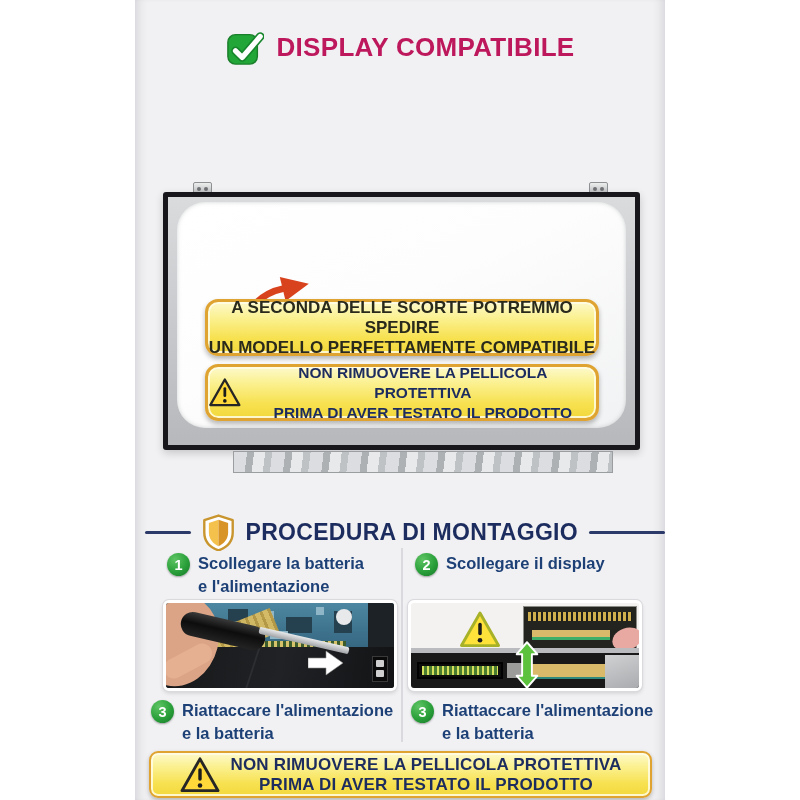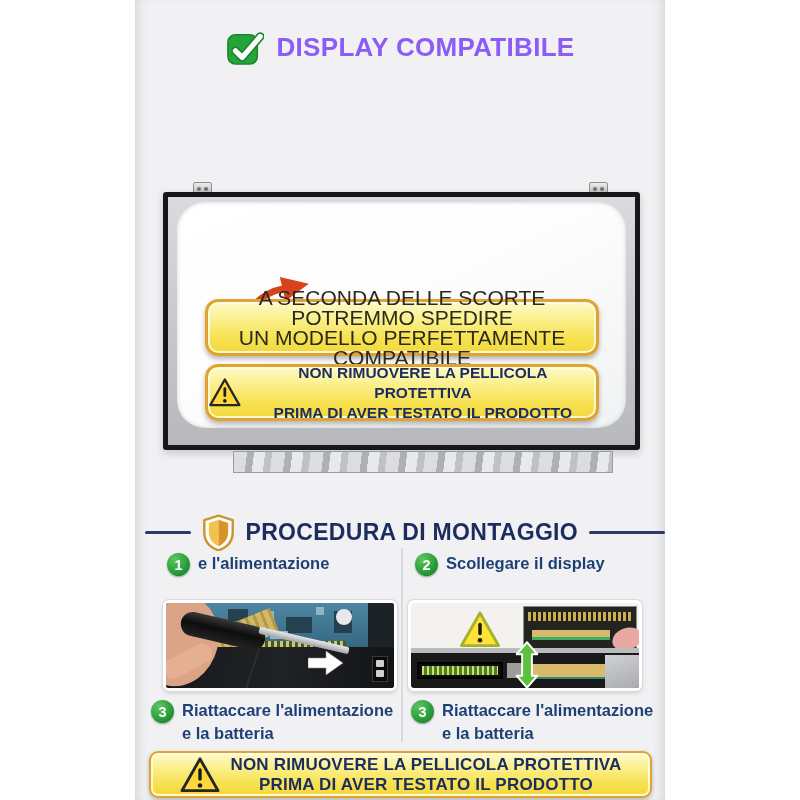--- a/index.html
+++ b/index.html
@@ -4,21 +4,21 @@
 <style>
   * { margin:0; padding:0; box-sizing:border-box; }
   html,body { width:800px; height:800px; background:#ffffff; font-family:"Liberation Sans", sans-serif; }
   .page { position:relative; width:800px; height:800px; background:#ffffff; overflow:hidden; }
   .content { position:absolute; left:135px; top:0; width:530px; height:800px;
     background:#f1f1f3;
     box-shadow: inset 10px 0 12px -9px rgba(40,40,60,.18), inset -10px 0 12px -9px rgba(40,40,60,.18); }
 
   
   .hdr { position:absolute; top:28px; left:0; width:100%; display:flex; justify-content:center; align-items:center; gap:13px; }
-  .hdr h1 { font-size:26px; font-weight:bold; color:#8b5cf6; letter-spacing:.3px; }
+  .hdr h1 { font-size:26px; font-weight:bold; color:#be185d; letter-spacing:.3px; }
 
   
   .intro { position:absolute; top:74px; left:8px; width:514px; text-align:center;
     font-size:17.5px; line-height:28.5px; color:#2e3a55; }
   .intro span { display:block; }
 
   
   .panel-wrap { position:absolute; left:28px; top:192px; width:477px; height:258px; }
   .panel { position:absolute; inset:0; background:#17171b; border-radius:3px; padding:5px;
     box-shadow:0 3px 8px rgba(0,0,0,.18); }
@@ -35,21 +35,21 @@
   .foil { position:absolute; left:70px; bottom:-23px; width:380px; height:22px;
     background:repeating-linear-gradient(97deg,#dcdde0 0 13px,#aeb1b4 13px 20px,#e8e9ea 20px 31px,#bfc2c5 31px 38px);
     border:1px solid #9a9ea1; }
   .red-arrow { position:absolute; left:72px; top:82px; }
 
   .yellow-banner { position:absolute; left:42px; width:394px; height:57px; border-radius:13px;
     background:linear-gradient(180deg,#fdf9cb 0%,#fbf193 30%,#f7e14f 72%,#f2d83d 100%);
     border:3px solid #dfa332; box-shadow:0 3px 5px rgba(0,0,0,.28), inset 0 0 0 2px rgba(255,253,230,.85);
     display:flex; align-items:center; justify-content:center; }
   .banner-stock { top:107px; flex-direction:column; }
-  .banner-stock span { display:block; text-align:center; font-size:21px; font-weight:normal; color:#2a2a1c; line-height:20px; }
+  .banner-stock span { display:block; text-align:center; font-size:17px; font-weight:bold; color:#2a2a1c; line-height:20px; }
   .banner-film { top:172px; gap:8px; }
   .banner-film .txt { display:flex; flex-direction:column; }
   .banner-film .txt span { text-align:center; font-size:15.5px; font-weight:bold; color:#1d2c5e; line-height:20px; }
 
   
   .proc-hdr { position:absolute; top:511px; left:0; width:100%; height:42px;
     display:flex; align-items:center; justify-content:flex-end; gap:11px; }
   .proc-hdr .rule { height:3px; background:#2b3a68; border-radius:2px; }
   .proc-hdr .rule.l { width:46px; } .proc-hdr .rule.r { width:76px; }
   .proc-hdr h2 { font-size:23px; font-weight:bold; color:#1d2c5e; letter-spacing:.3px; }
@@ -184,20 +184,21 @@
       </svg>
       <h2>PROCEDURA DI MONTAGGIO</h2>
       <span class="rule r"></span>
     </div>
 
     <div class="divider"></div>
 
     <div class="step step1">
       <div class="badge">1</div>
       <div class="lines">
+        <span>Scollegare la batteria</span>
         <span>e l'alimentazione</span>
       </div>
     </div>
 
     <div class="step step2">
       <div class="badge">2</div>
       <div class="lines">
         <span>Scollegare il display</span>
       </div>
     </div>

